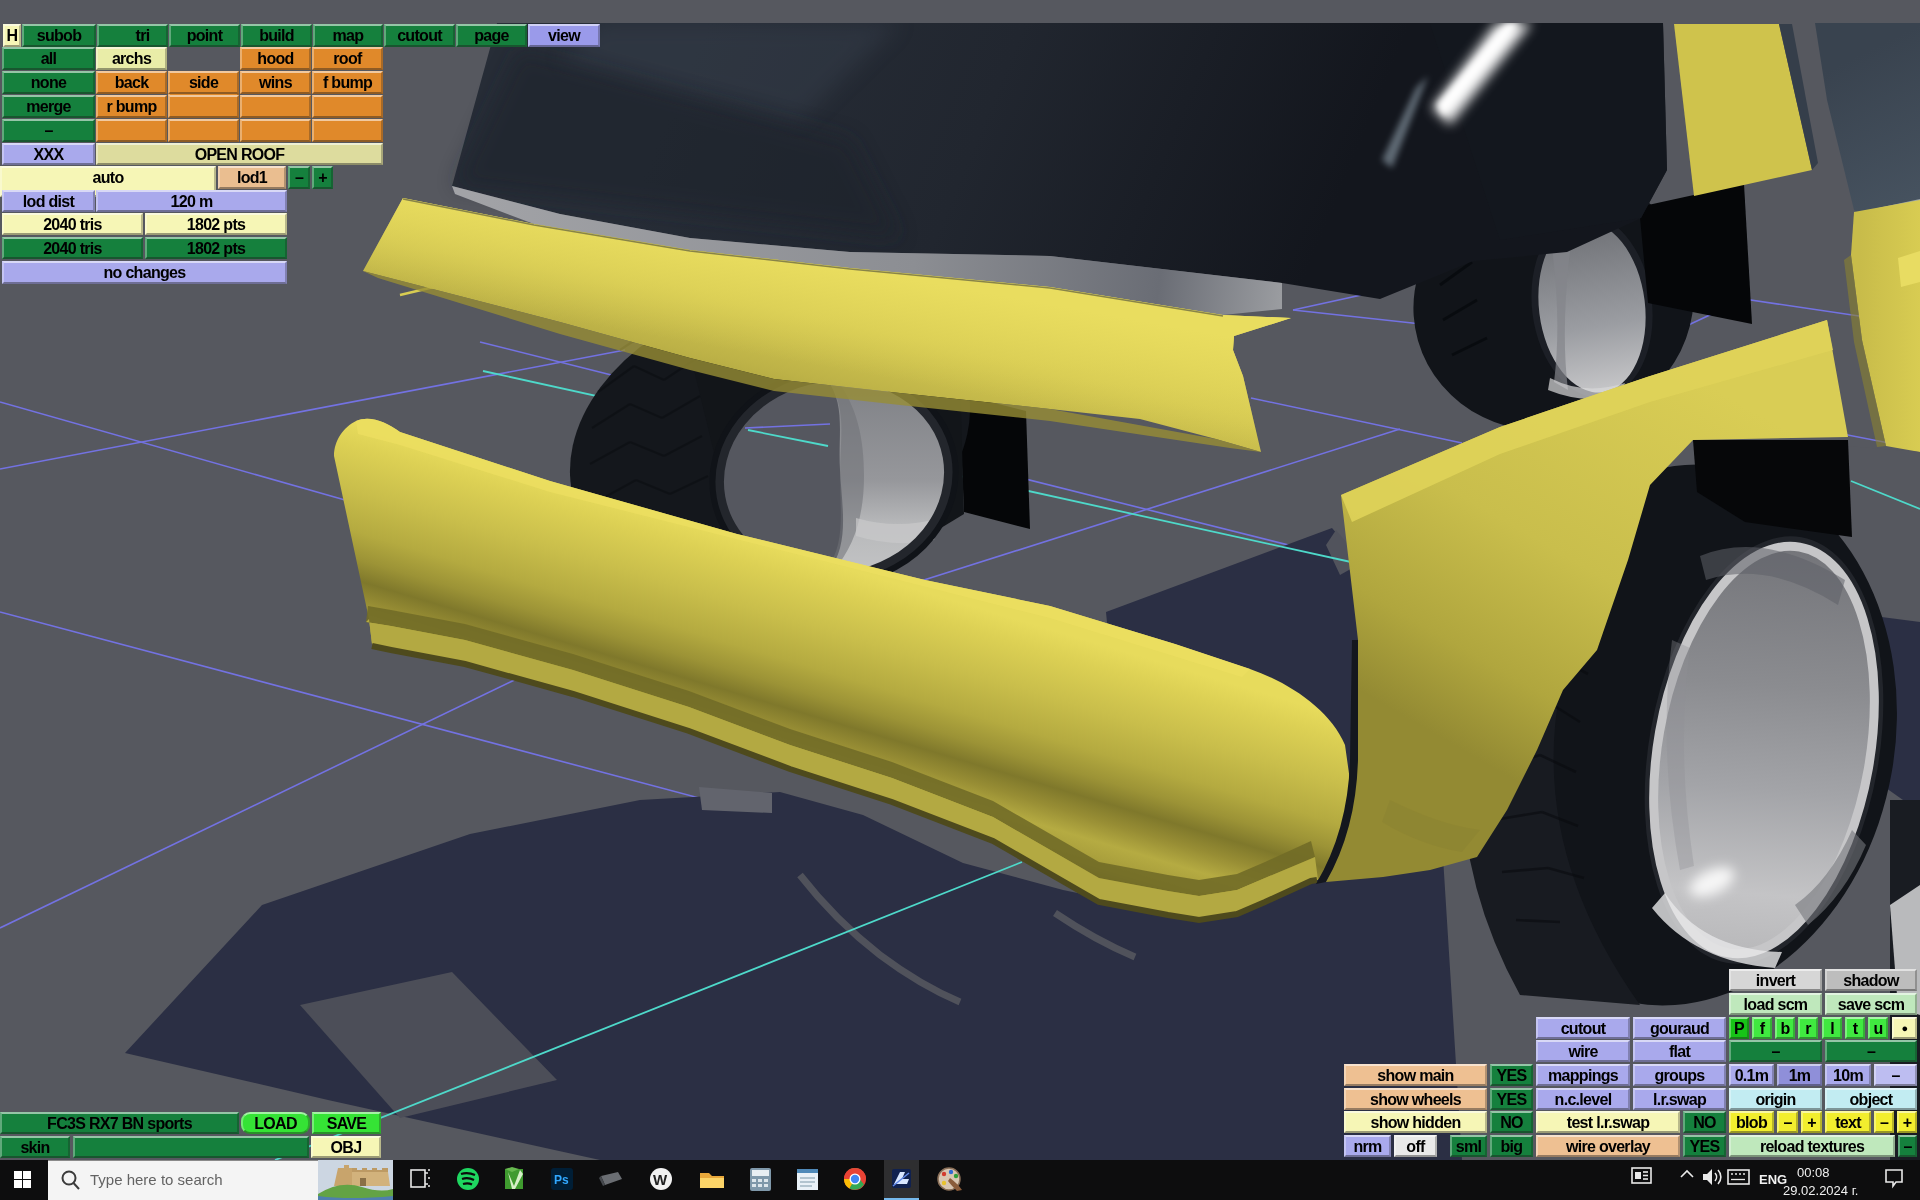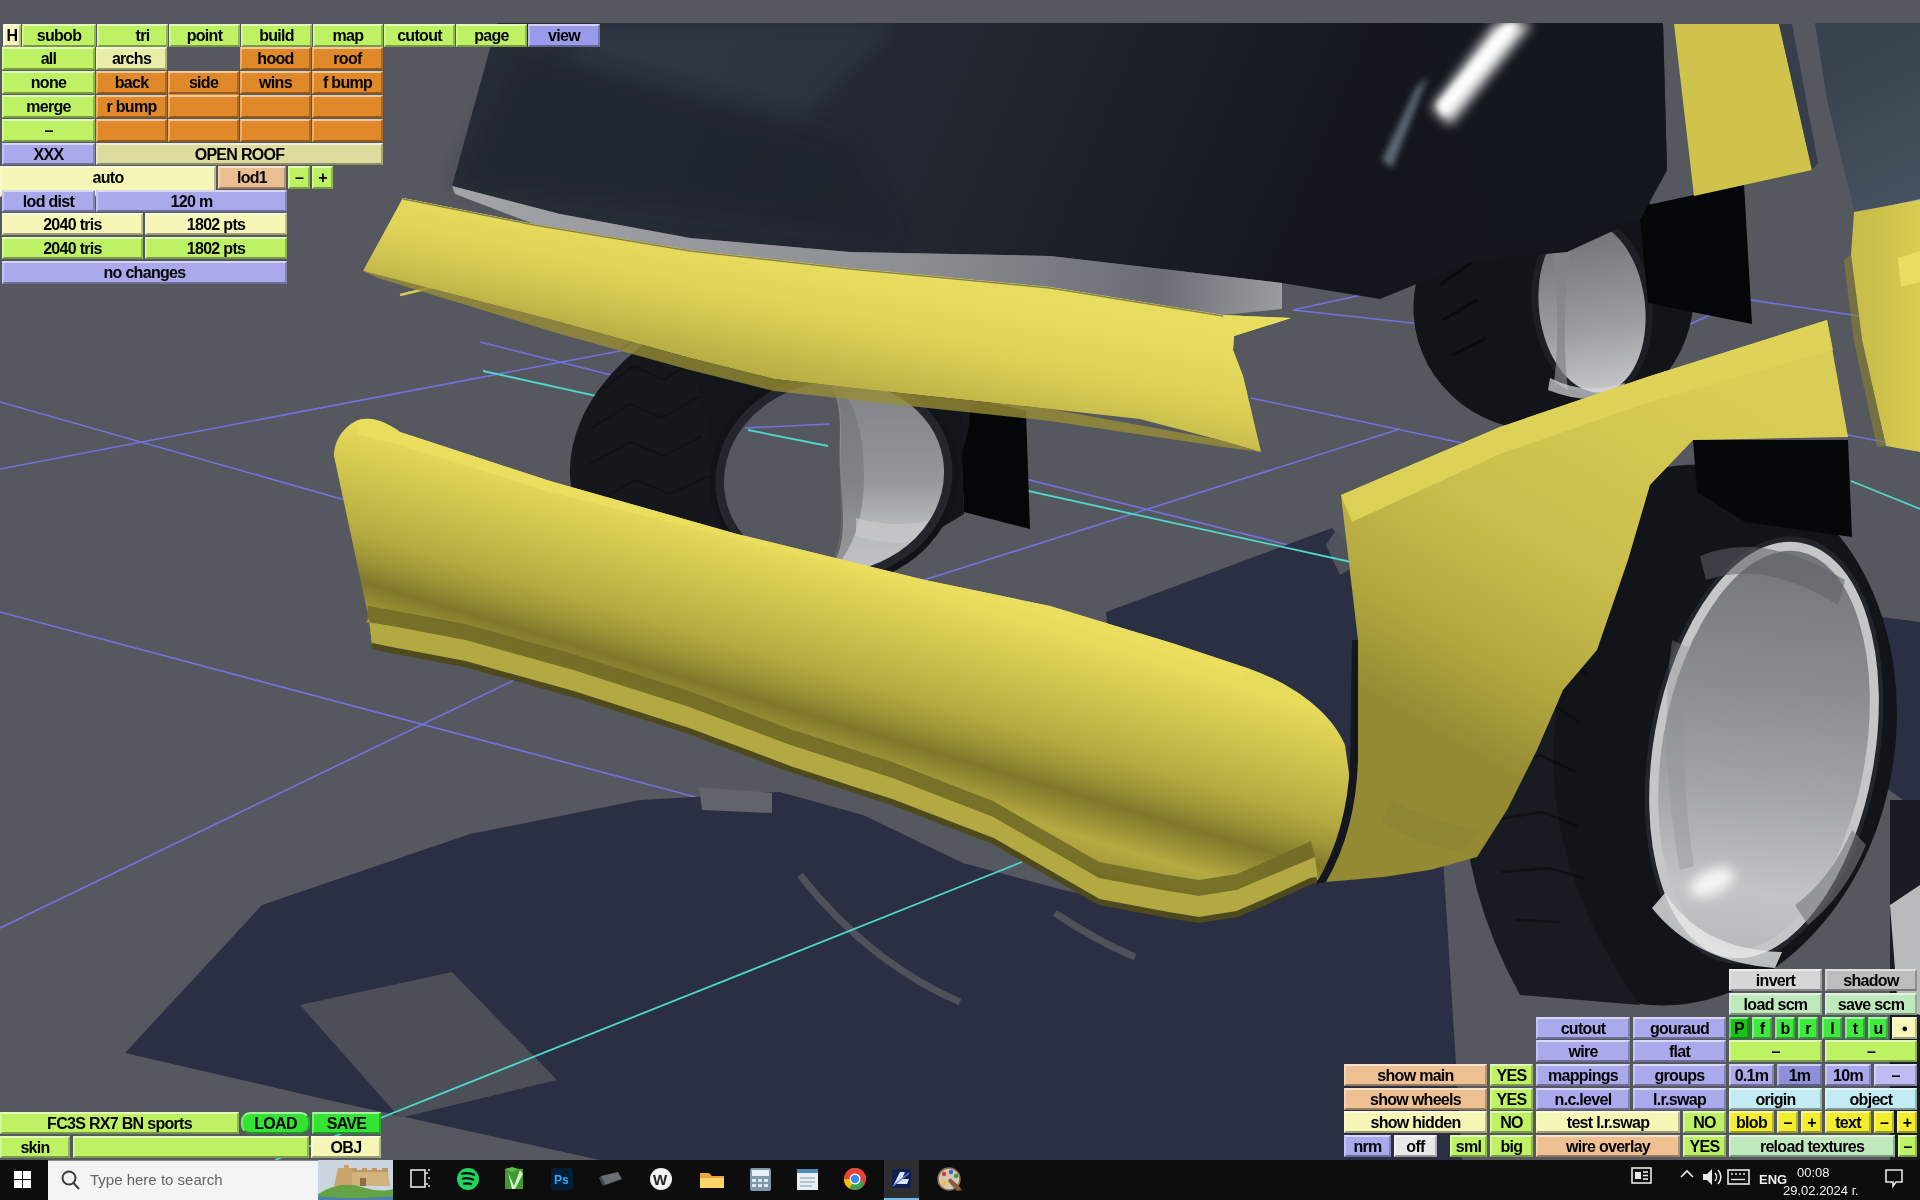--- a/index.html
+++ b/index.html
@@ -5,21 +5,21 @@
 html,body{margin:0;padding:0;width:1920px;height:1200px;overflow:hidden;background:#56585f;font-family:"Liberation Sans",sans-serif;}
 #root{position:absolute;left:0;top:0;width:1920px;height:1200px;}
 #titlebar{position:absolute;left:0;top:0;width:1920px;height:23px;background:#ffffff;}
 #title-text{position:absolute;left:26px;top:4px;font:400 12px "Liberation Sans",sans-serif;color:#000;}
 #scene{position:absolute;left:0;top:23px;width:1920px;height:1137px;}
 #taskbar{position:absolute;left:0;top:1160px;width:1920px;height:40px;background:#0d0d0e;}
 .b{position:absolute;box-sizing:border-box;font:bold 16px/19px "Liberation Sans",sans-serif;letter-spacing:-0.7px;text-align:center;color:#000;
 border-top:2px solid rgba(255,255,255,.55);border-left:2px solid rgba(255,255,255,.32);
 border-bottom:2px solid rgba(30,30,30,.42);border-right:2px solid rgba(30,30,30,.28);
 white-space:nowrap;overflow:hidden;}
-.gy{background:#bef264}
+.gy{background:#15803d}
 .gy2{background:#d6d6d6}
 .gy3{background:#bdbdbd}
 .wh{background:#e9e9e9}
 .or{background:#e0892a}
 .pu{background:#a9a9ec}
 .pu2{background:#8f8fd9}
 .pu3{background:#bdbdf1}
 .py{background:#f6f6b6}
 .ol{background:#dddc9e}
 .tan{background:#eec092}

